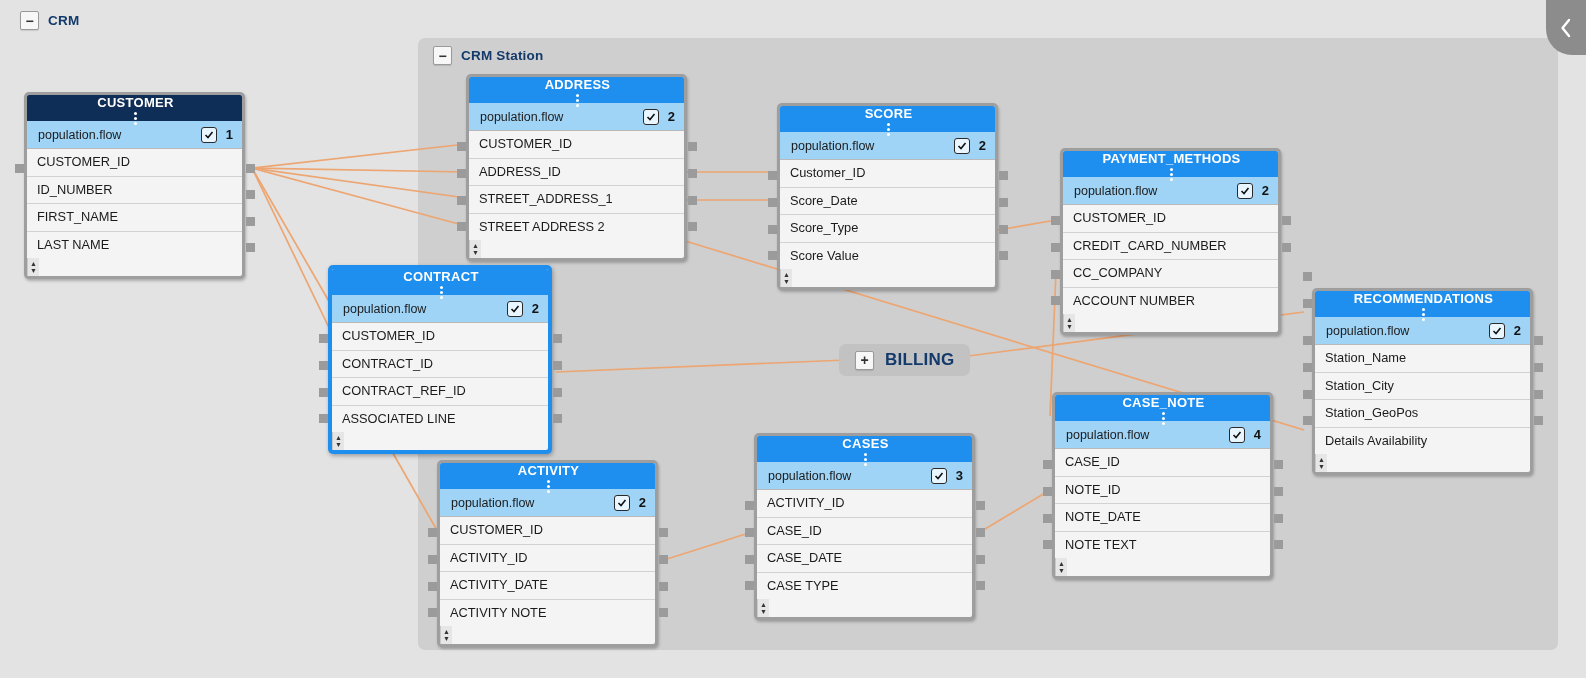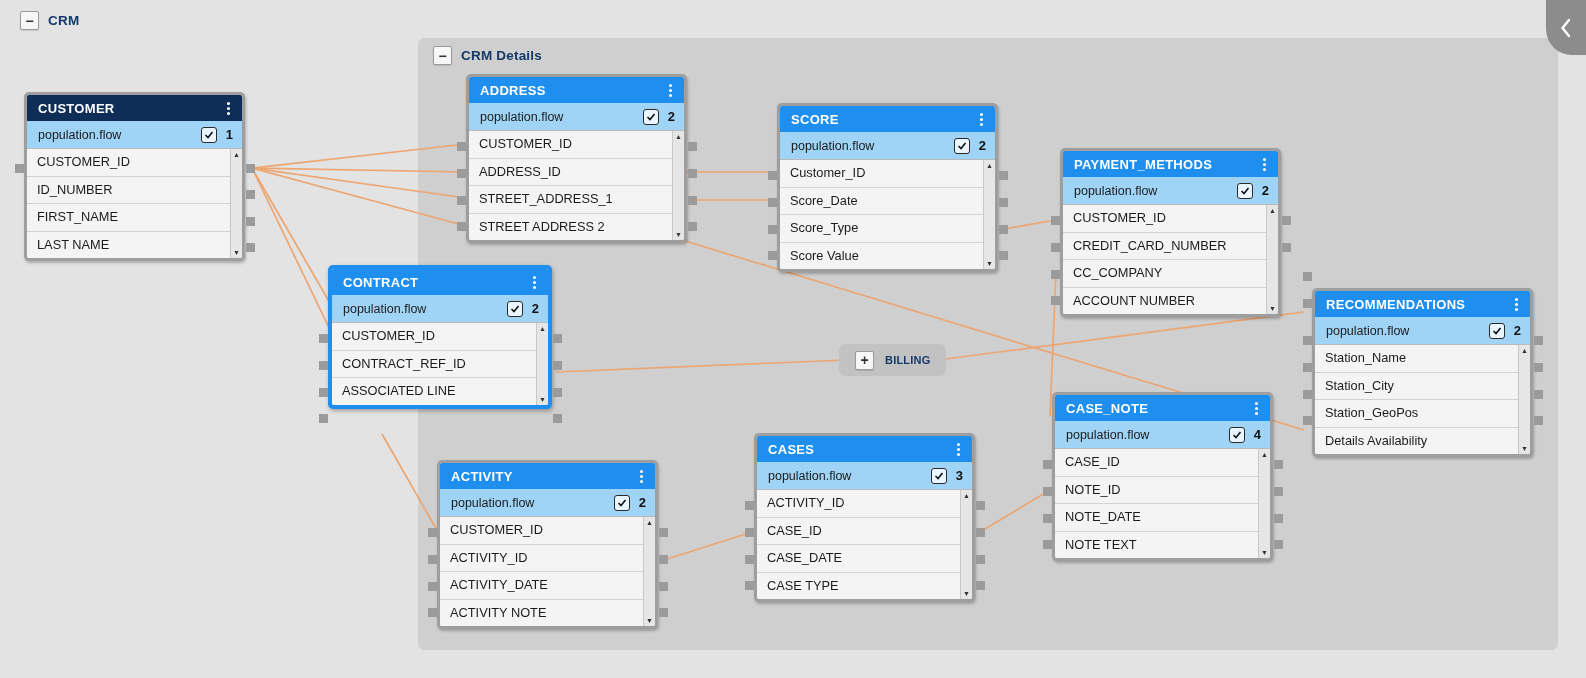--- a/index.html
+++ b/index.html
@@ -24,50 +24,50 @@
     box-shadow:0 1px 1px rgba(0,0,0,.12);
   }
   .group-title{font-size:13.5px;font-weight:700;color:#133a6b;letter-spacing:.2px;}
 
   
   .collapsed-node{
     position:absolute;background:#c2c2c2;border-radius:7px;
     display:flex;align-items:center;gap:11px;padding:0 16px;height:32px;
     z-index:6;
   }
-  .collapsed-node .group-title{font-size:11px;}
+  .collapsed-node .group-title{font-size:17px;}
 
   
   .table{
     position:absolute;border-radius:5px;background:#9e9e9e;
     padding:3px;box-shadow:1px 2px 3px rgba(0,0,0,.25);
     z-index:5;box-sizing:border-box;
   }
   .table.selected{background:#1f8fef;padding:4px;box-shadow:1px 2px 4px rgba(0,0,0,.3);}
   .table-inner{background:#f4f4f4;border-radius:2px;overflow:hidden;}
   .t-head{
     height:26px;display:flex;align-items:center;justify-content:space-between;
-    padding:0 9px 0 11px;color:#fff;font-size:13px;font-weight:600;letter-spacing:.3px;
+    padding:0 9px 0 11px;color:#fff;font-size:13px;font-weight:600;letter-spacing:.3px;flex-direction:column;
   }
   .t-head.blue{background:#1f8fef;}
   .t-head.navy{background:#0f2e57;}
   .kebab{display:flex;flex-direction:column;gap:2px;align-items:center;cursor:pointer;padding:2px 3px;}
   .kebab i{width:3px;height:3px;background:#fff;border-radius:50%;display:block;}
   .t-pop{
     height:27px;background:#9fd4f7;display:flex;align-items:center;
     padding:0 9px 0 11px;font-size:12.5px;color:#1b1b1b;border-bottom:1px solid #b9b9b9;
   }
   .t-pop .lbl{flex:1;}
   .chk{
     width:14px;height:14px;border:1px solid #2a2a2a;border-radius:3px;background:#eaf6ff;
     display:flex;align-items:center;justify-content:center;margin-right:7px;
   }
   .chk svg{display:block;}
   .t-pop .cnt{font-size:13px;font-weight:700;color:#111;min-width:9px;text-align:right;}
-  .t-body{position:relative;display:flex;}
+  .t-body{position:relative;display:flex;flex-direction:column;}
   .rows{flex:1;min-width:0;}
   .row{
     height:26.5px;line-height:26.5px;padding:0 8px 0 10px;
     font-size:12.8px;color:#1b1b1b;background:#f4f4f4;
     border-bottom:1px solid #d2d2d2;white-space:nowrap;overflow:hidden;
   }
   .row:last-child{border-bottom:none;}
   .sbar{
     width:12px;background:#e6e6e6;border-left:1px solid #c8c8c8;
     display:flex;flex-direction:column;justify-content:space-between;align-items:center;
@@ -96,21 +96,21 @@
 
   <div class="group outer" style="left:6px;top:6px;width:1574px;height:664px;"></div>
   <div class="group-head" style="left:20px;top:11px;">
     <div class="expander">−</div>
     <div class="group-title">CRM</div>
   </div>
 
   <div class="group inner" style="left:418px;top:38px;width:1140px;height:612px;"></div>
   <div class="group-head" style="left:433px;top:46px;">
     <div class="expander">−</div>
-    <div class="group-title">CRM Details</div>
+    <div class="group-title">CRM Station</div>
   </div>
 
   <svg class="wires">
 
     <path class="wire" d="M252,168 L466,144"></path>
     <path class="wire" d="M252,168 L466,172"></path>
     <path class="wire" d="M252,168 L466,198"></path>
     <path class="wire" d="M252,168 L466,226"></path>
     <path class="wire" d="M252,168 L334,310"></path>
     <path class="wire" d="M252,168 L334,338"></path>
@@ -357,20 +357,21 @@
         <span class="chk">
           <svg width="10" height="10" viewBox="0 0 10 10">
               <path d="M1.5 5 L4 7.5 L8.5 2" stroke="#111" stroke-width="1.6" fill="none"></path>
             </svg>
         </span>
         <span class="cnt">2</span>
       </div>
       <div class="t-body">
         <div class="rows">
           <div class="row">CUSTOMER_ID</div>
+          <div class="row">CONTRACT_ID</div>
           <div class="row">CONTRACT_REF_ID</div>
           <div class="row">ASSOCIATED  LINE</div>
         </div>
         <div class="sbar">
           <span class="ar">▲</span>
           <span class="ar">▼</span>
         </div>
       </div>
     </div>
   </div>

